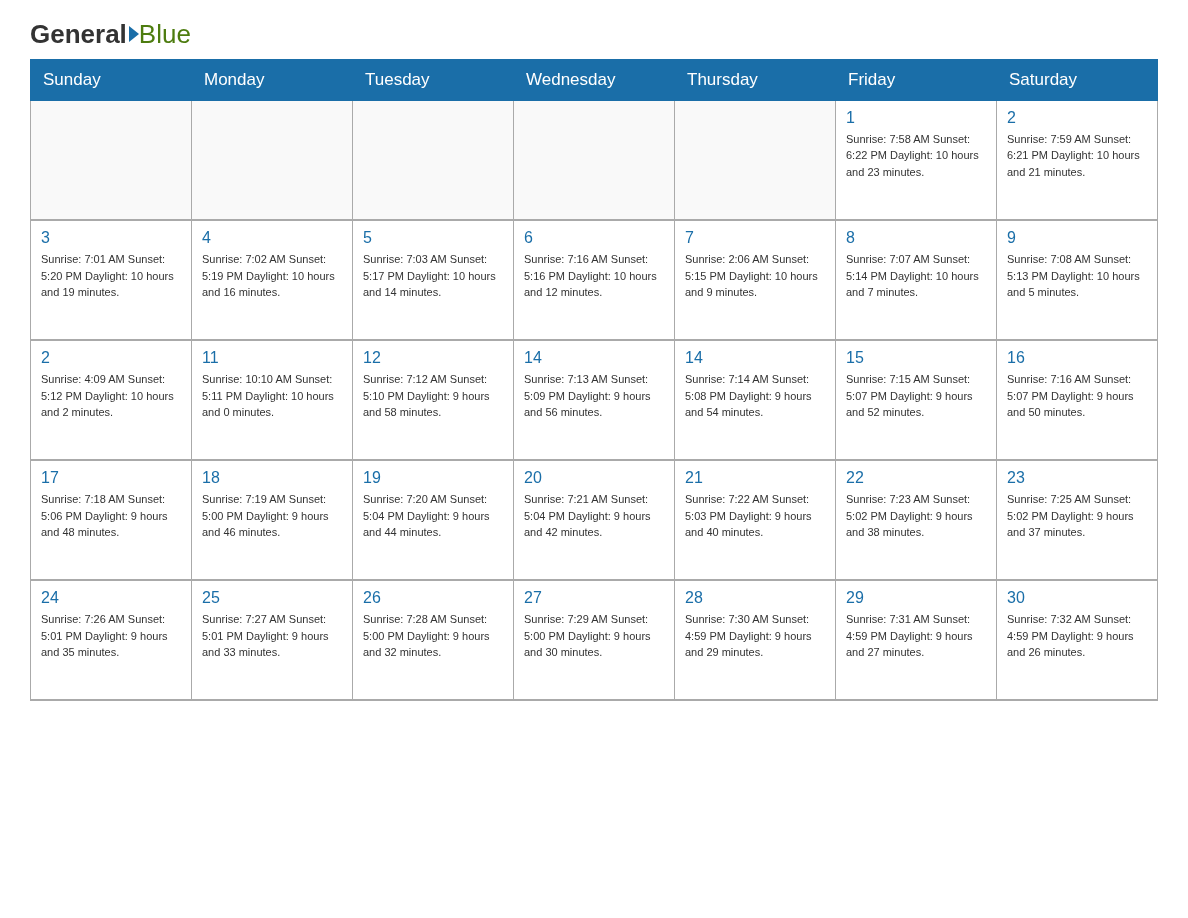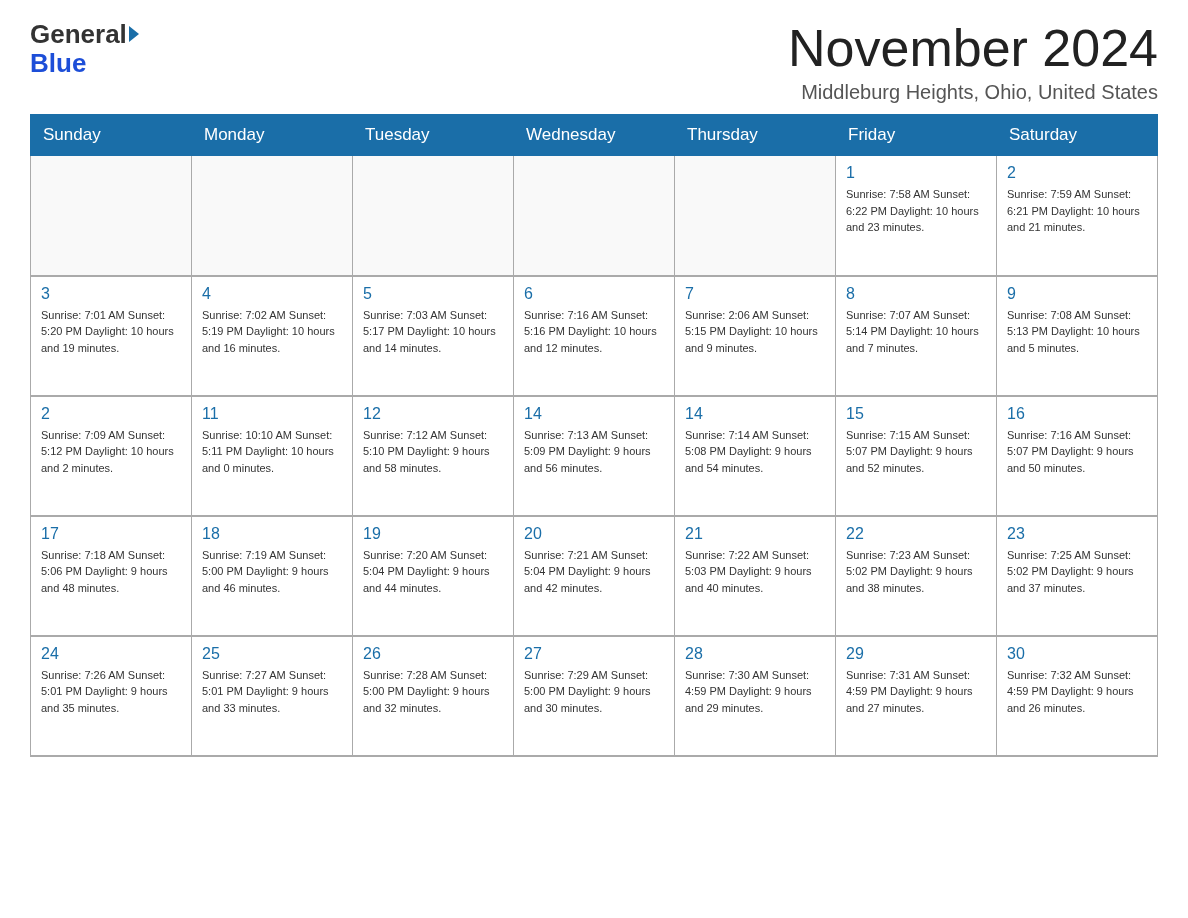--- a/index.html
+++ b/index.html
@@ -11,33 +11,32 @@
       padding: 20px 30px;
     }
     .header-area {
       display: flex;
       justify-content: space-between;
       align-items: flex-start;
       margin-bottom: 10px;
     }
     .logo {
       display: flex;
-      flex-direction: column;
       align-items: flex-start;
     }
     .logo-general {
       font-size: 26px;
       font-weight: bold;
       color: #333;
       line-height: 1.1;
     }
     .logo-blue {
       font-size: 26px;
-      font-weight: bold;
-      color: #1d4ed8;
+      font-weight: normal;
+      color: #4d7c0f;
       line-height: 1.1;
     }
     .logo-arrow {
       display: inline-block;
       width: 0;
       height: 0;
       border-left: 10px solid #1a6ea8;
       border-top: 8px solid transparent;
       border-bottom: 8px solid transparent;
       margin-left: 2px;
@@ -110,24 +109,20 @@
 <div class="header-area">
   <div class="logo">
     <div class="logo-line">
       <span class="logo-general">General</span>
       <span class="logo-arrow"></span>
     </div>
     <div class="logo-line">
       <span class="logo-blue">Blue</span>
     </div>
   </div>
-  <div class="title-area">
-    <div class="calendar-title">November 2024</div>
-    <div class="calendar-subtitle">Middleburg Heights, Ohio, United States</div>
-  </div>
 </div>
 
 <table>
   <thead>
     <tr>
     <th>Sunday</th>
         <th>Monday</th>
         <th>Tuesday</th>
         <th>Wednesday</th>
         <th>Thursday</th>
@@ -195,21 +190,21 @@
         <td>
           <span class="day-num">9</span>
           <div class="day-info">Sunrise: 7:08 AM
 Sunset: 5:13 PM
 Daylight: 10 hours and 5 minutes.</div>
         </td>
       </tr>
       <tr>
         <td>
           <span class="day-num">2</span>
-          <div class="day-info">Sunrise: 7:09 AM
+          <div class="day-info">Sunrise: 4:09 AM
 Sunset: 5:12 PM
 Daylight: 10 hours and 2 minutes.</div>
         </td>
         <td>
           <span class="day-num">11</span>
           <div class="day-info">Sunrise: 10:10 AM
 Sunset: 5:11 PM
 Daylight: 10 hours and 0 minutes.</div>
         </td>
         <td>

